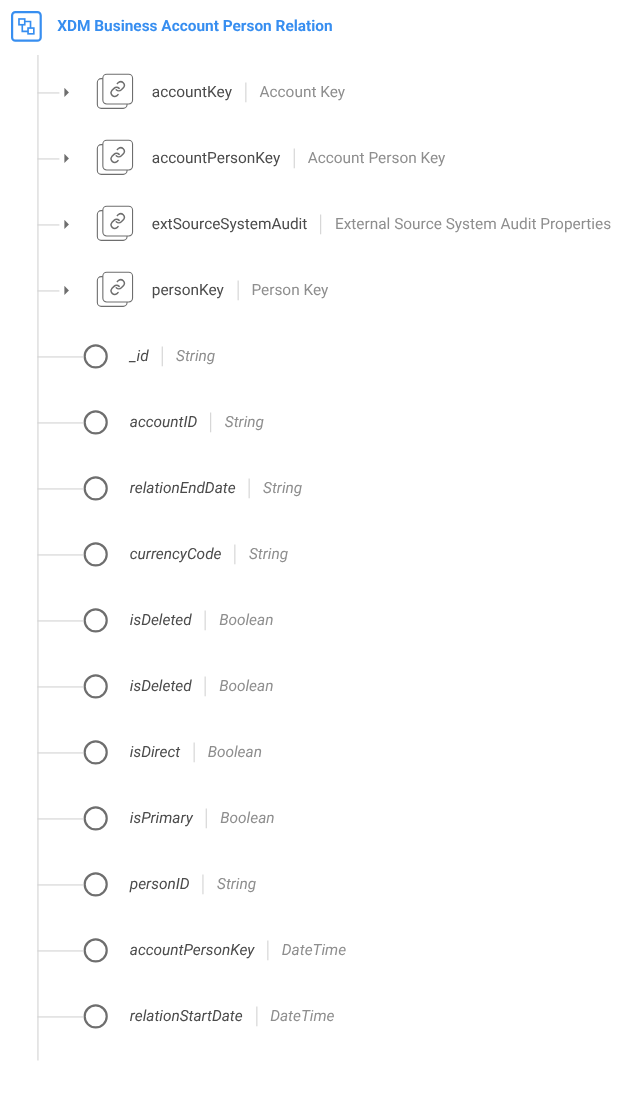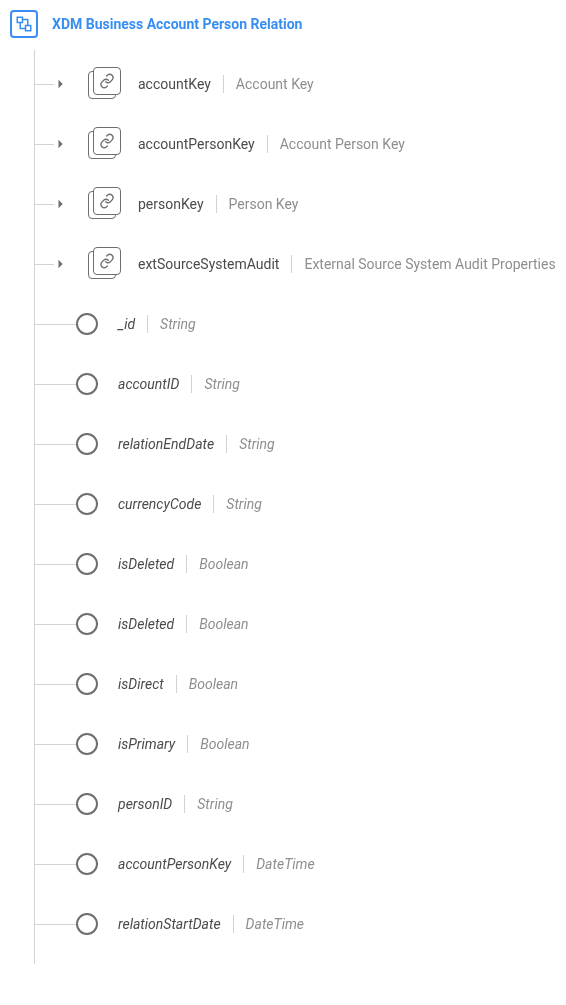--- a/index.html
+++ b/index.html
@@ -235,23 +235,23 @@
         <div class="obj-icon-wrap">
           <div class="obj-icon-back"></div>
           <div class="obj-icon-front">
             <svg viewBox="0 0 24 24" fill="none" stroke="currentColor" stroke-width="2" stroke-linecap="round">
               <path d="M10 13a5 5 0 0 0 7 0l3-3a5 5 0 0 0-7-7l-1.5 1.5"></path>
               <path d="M14 11a5 5 0 0 0-7 0l-3 3a5 5 0 0 0 7 7l1.5-1.5"></path>
             </svg>
           </div>
         </div>
         <div class="labels">
-          <span class="field-name">personKey</span>
-          <span class="divider"></span>
-          <span class="field-type">Person Key</span>
+          <span class="field-name">extSourceSystemAudit</span>
+          <span class="divider"></span>
+          <span class="field-type">External Source System Audit Properties</span>
         </div>
       </div>
     </div>
     <div class="node-row">
       <div class="h-conn" style="width: 20px;"></div>
       <div class="obj-content">
         <div class="chevron">
           <svg viewBox="0 0 8 12" fill="currentColor">
             <path d="M1 1l5 5-5 5z"></path>
           </svg>
@@ -259,23 +259,23 @@
         <div class="obj-icon-wrap">
           <div class="obj-icon-back"></div>
           <div class="obj-icon-front">
             <svg viewBox="0 0 24 24" fill="none" stroke="currentColor" stroke-width="2" stroke-linecap="round">
               <path d="M10 13a5 5 0 0 0 7 0l3-3a5 5 0 0 0-7-7l-1.5 1.5"></path>
               <path d="M14 11a5 5 0 0 0-7 0l-3 3a5 5 0 0 0 7 7l1.5-1.5"></path>
             </svg>
           </div>
         </div>
         <div class="labels">
-          <span class="field-name">extSourceSystemAudit</span>
-          <span class="divider"></span>
-          <span class="field-type">External Source System Audit Properties</span>
+          <span class="field-name">personKey</span>
+          <span class="divider"></span>
+          <span class="field-type">Person Key</span>
         </div>
       </div>
     </div>
     <div class="node-row">
       <div class="h-conn" style="width: 42px;"></div>
       <div class="leaf-content">
         <div class="leaf-icon"></div>
         <div class="labels">
           <span class="field-name">_id</span>
           <span class="divider"></span>

